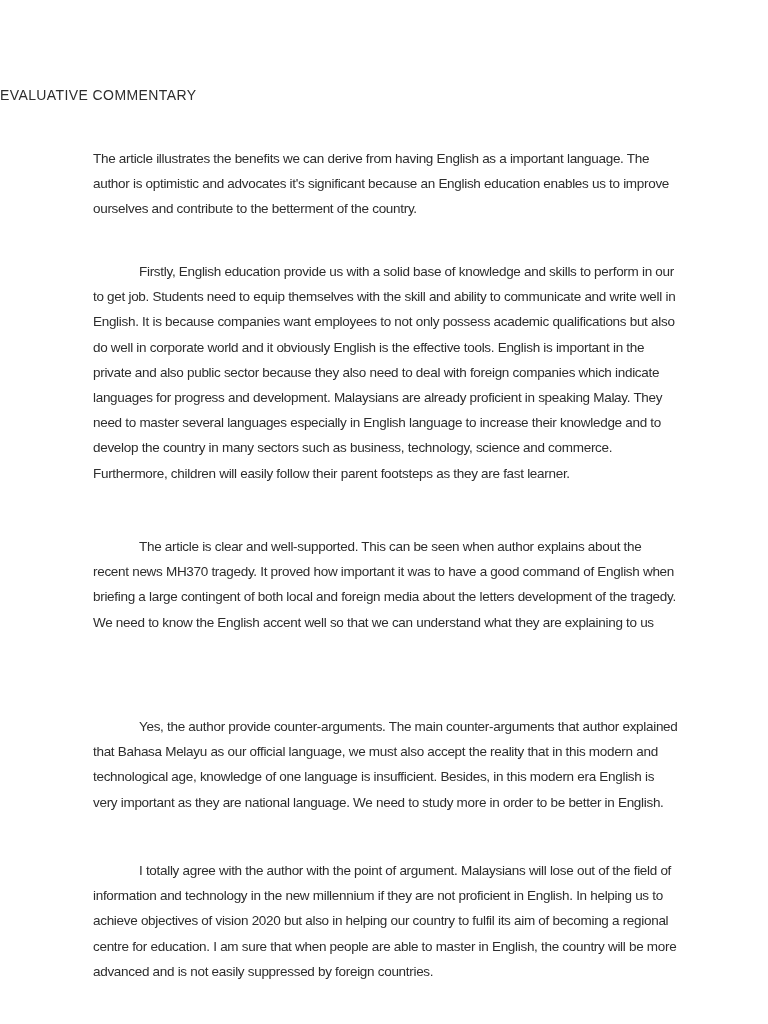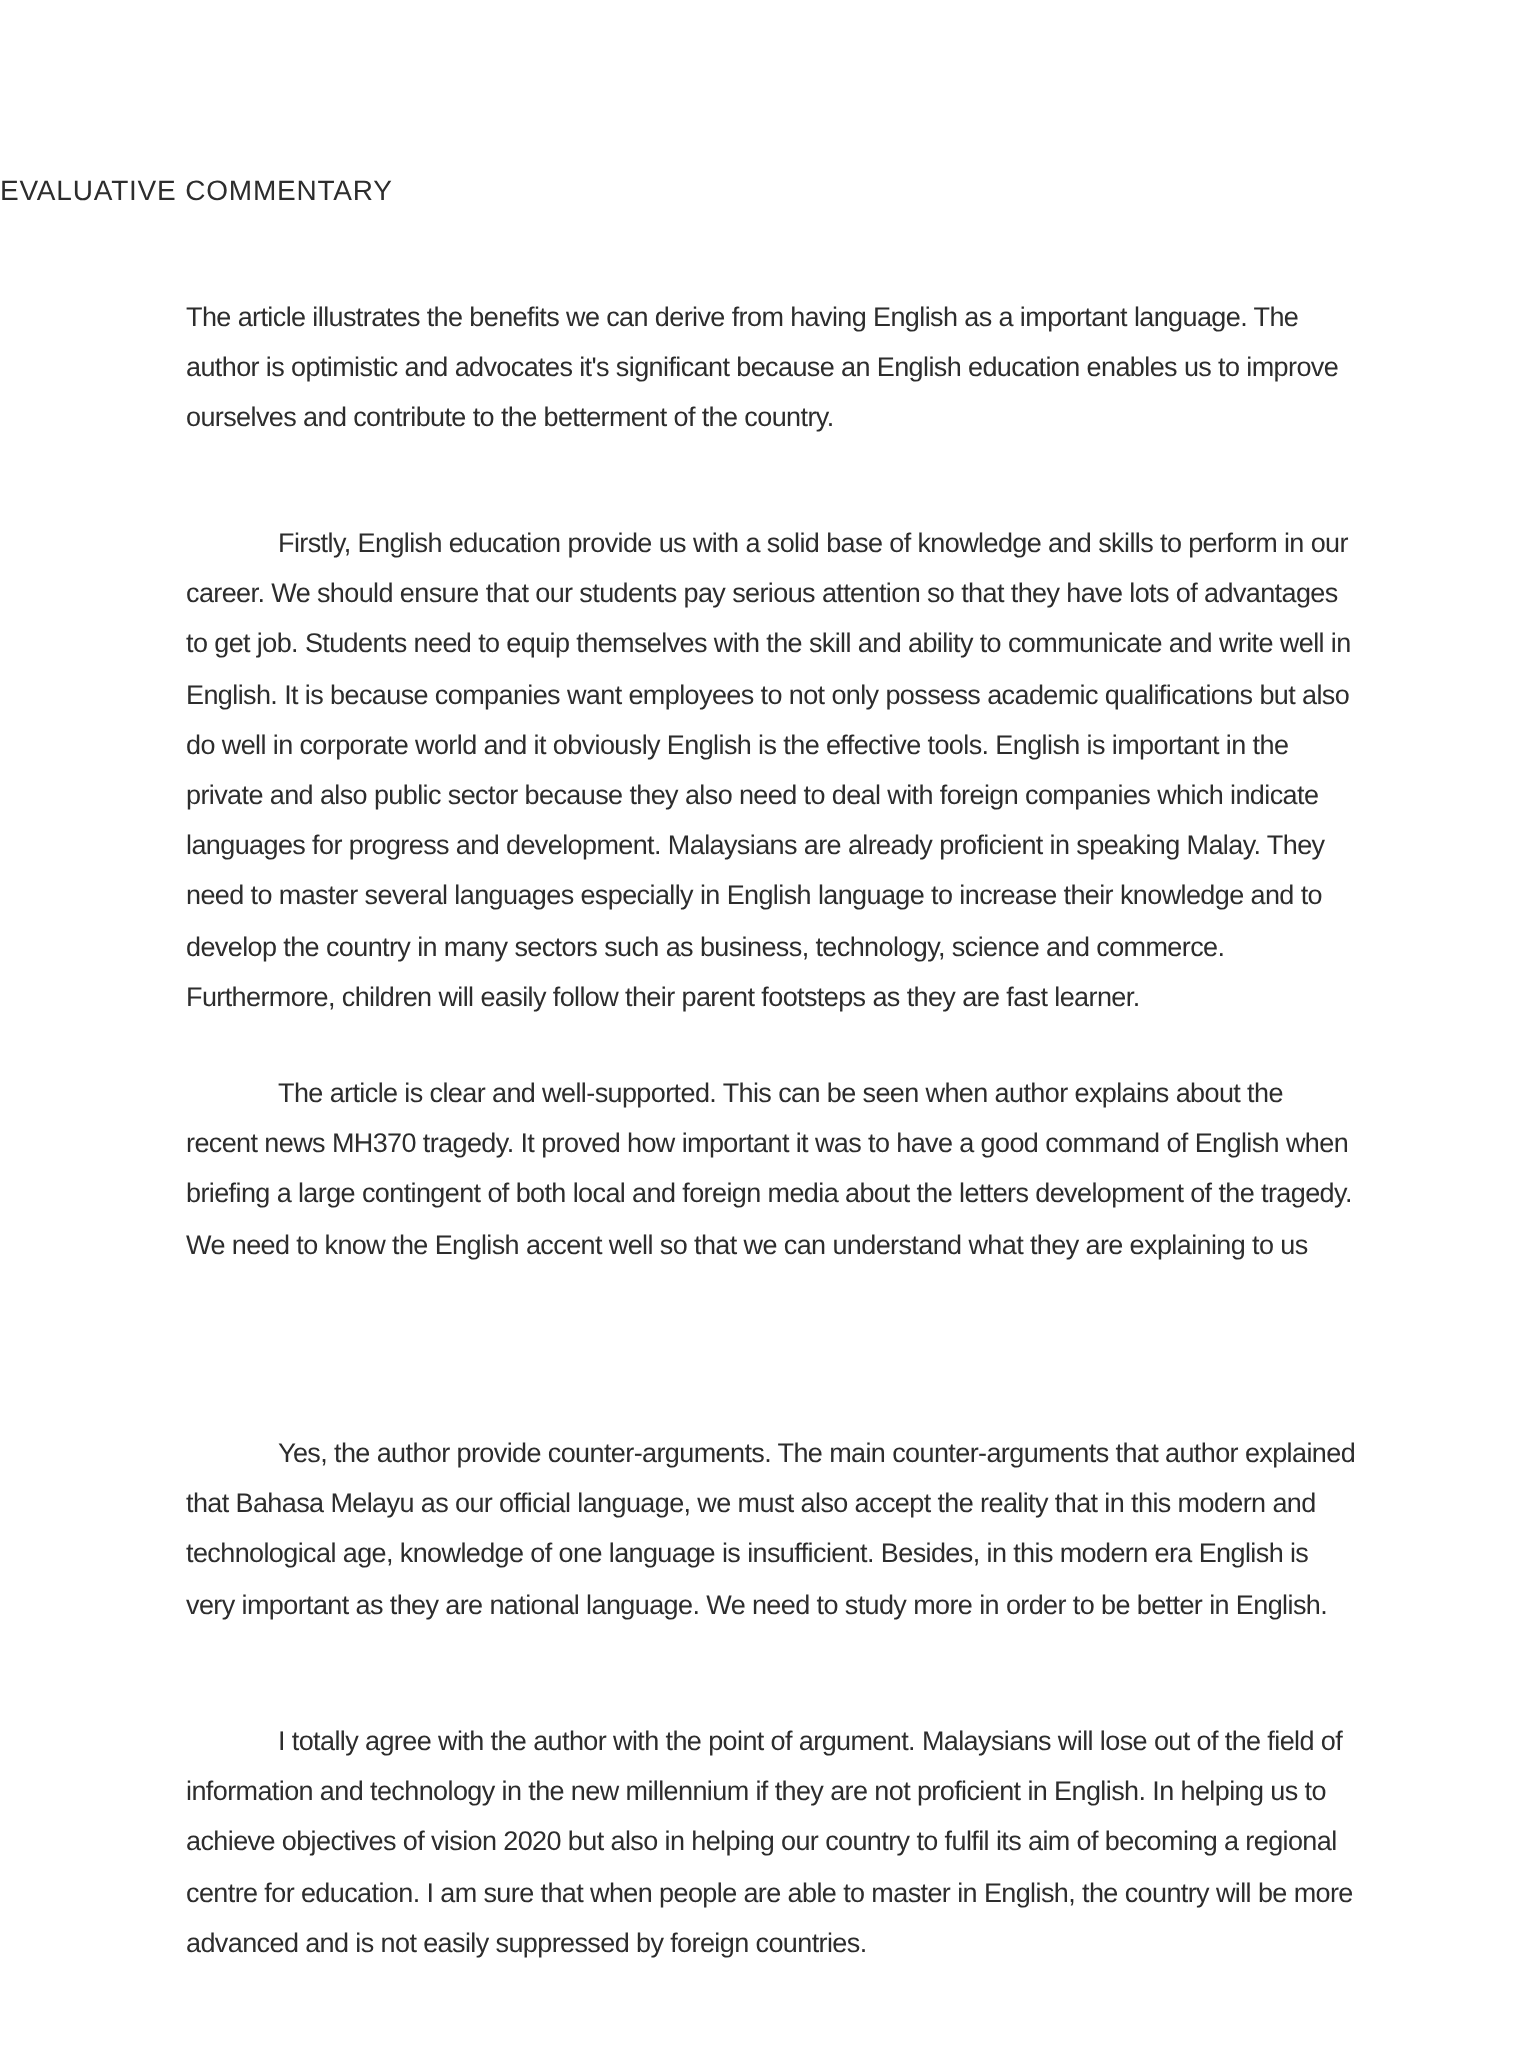--- a/index.html
+++ b/index.html
@@ -55,21 +55,20 @@
 <div class="page">
   <div class="doc-title">EVALUATIVE COMMENTARY</div>
   <div id="paragraphs">
       <div class="paragraph p0">
         <div class="line">The article illustrates the benefits we can derive from having English as a important language. The</div>
         <div class="line">author is optimistic and advocates it's significant because an English education enables us to improve</div>
         <div class="line">ourselves and contribute to the betterment of the country.</div>
       </div>
       <div class="paragraph p1">
         <div class="line indent">Firstly, English education provide us with a solid base of knowledge and skills to perform in our</div>
-        <div class="line">career. We should ensure that our students pay serious attention so that they have lots of advantages</div>
         <div class="line">to get job. Students need to equip themselves with the skill and ability to communicate and write well in</div>
         <div class="line">English. It is because companies want employees to not only possess academic qualifications but also</div>
         <div class="line">do well in corporate world and it obviously English is the effective tools. English is important in the</div>
         <div class="line">private and also public sector because they also need to deal with foreign companies which indicate</div>
         <div class="line">languages for progress and development. Malaysians are already proficient in speaking Malay. They</div>
         <div class="line">need to master several languages especially in English language to increase their knowledge and to</div>
         <div class="line">develop the country in many sectors such as business, technology, science and commerce.</div>
         <div class="line">Furthermore, children will easily follow their parent footsteps as they are fast learner.</div>
       </div>
       <div class="paragraph p2">

